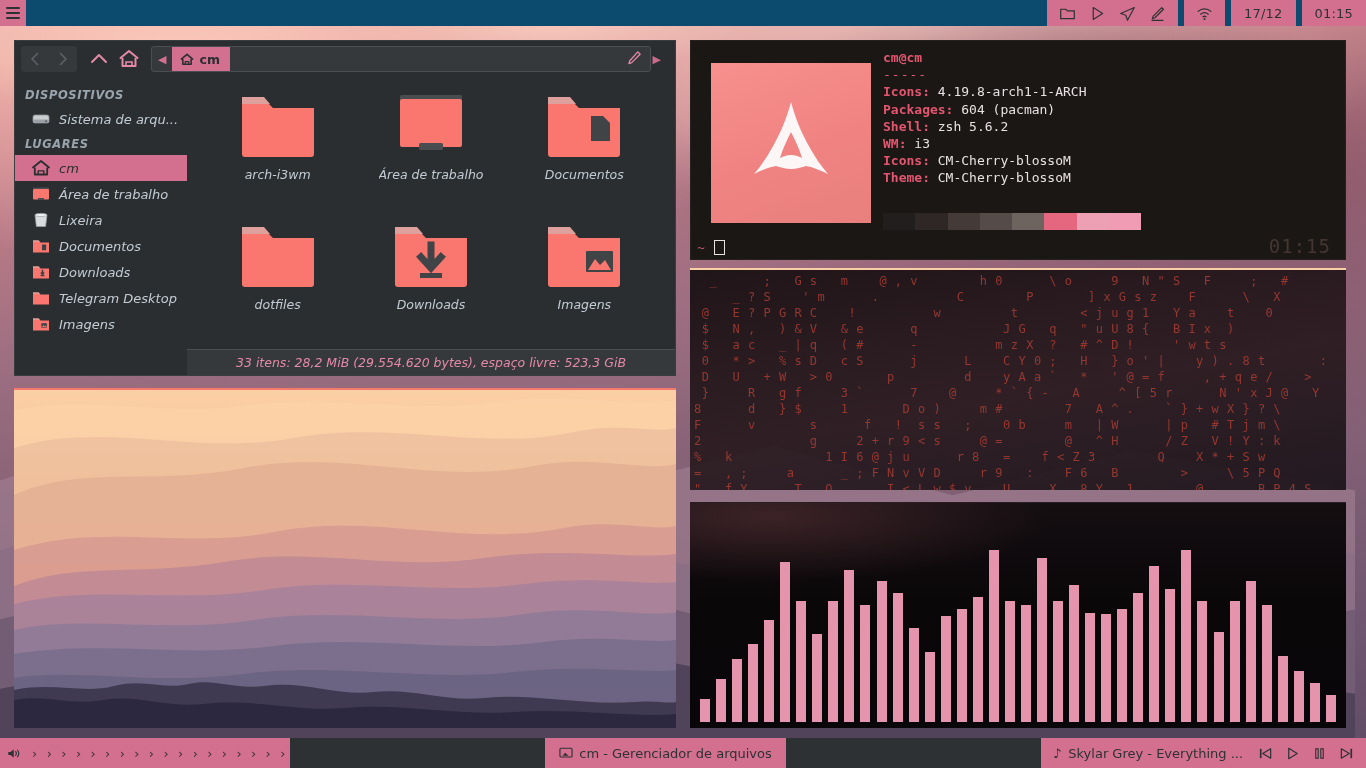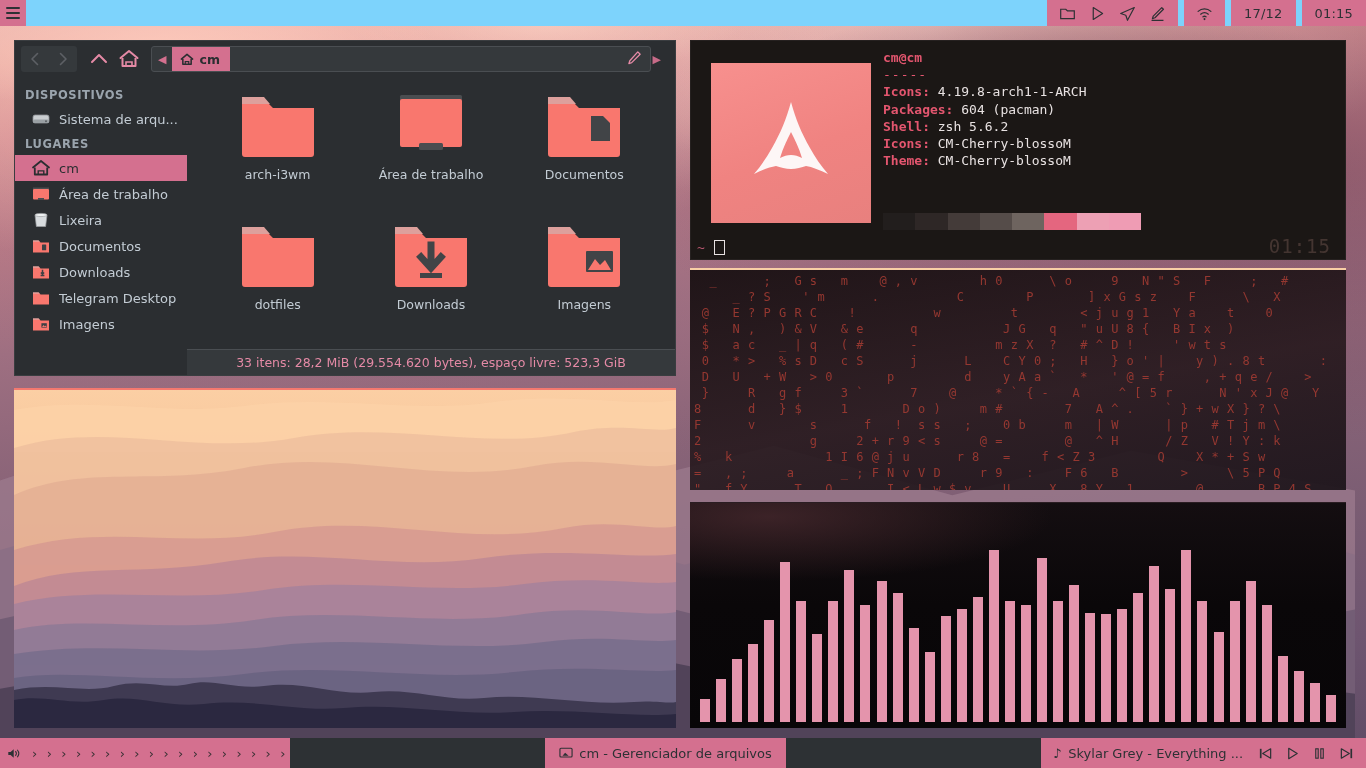--- a/index.html
+++ b/index.html
@@ -32,21 +32,21 @@
       radial-gradient(ellipse 20% 9% at 40% 3%, rgba(255,215,200,.6), transparent 72%),
       radial-gradient(ellipse 30% 14% at 78% 10%, rgba(90,50,70,.45), transparent 70%),
       radial-gradient(ellipse 22% 10% at 60% 14%, rgba(230,175,170,.45), transparent 72%);
   }
   
   #wallpaper-mtns { position:absolute; left:0; right:0; bottom:0; height:62%; }
 
   
   #topbar {
     position: absolute; top: 0; left: 0; width: 1366px; height: 26px;
-    background: #7dd3fc; display: flex; align-items: stretch; z-index: 60;
+    background: #0c4a6e; display: flex; align-items: stretch; z-index: 60;
   }
   .tb-menu-btn {
     width: 26px; background: #d4708f; display: flex;
     align-items: center; justify-content: center;
   }
   .hamburger { width: 14px; display:flex; flex-direction:column; gap:3px; }
   .hamburger i { display:block; height:2px; background:#2d3134; border-radius:1px; }
   #topbar-spacer { flex: 1; }
   .tb-group {
     background: #d4708f; display: flex; align-items: center;
@@ -88,21 +88,21 @@
     overflow: hidden;
   }
   .path-arrow-l { padding: 0 6px; color:#d4708f; font-size: 11px; }
   .path-crumb {
     background: #d4708f; color: #2b2e31; font-weight: bold; font-size: 12.5px;
     height: 26px; display: flex; align-items: center; gap: 5px; padding: 0 10px 0 8px;
   }
   #fm-pathbar .path-rest { flex:1; }
   .path-edit { padding: 0 8px; }
   .path-arrow-r { padding: 0 6px 0 2px; color:#c76b88; font-size: 11px; }
-  #fm-body { flex: 1; display: flex; overflow: hidden; position: relative; }
+  #fm-body { flex: 1; display: flex; overflow: hidden; position: relative; font-style: italic; }
   #fm-sidebar {
     width: 172px; background: #2b2e31; padding-top: 6px; overflow: hidden;
     flex: 0 0 172px;
   }
   .side-head {
     color: #9aa4ad; font-size: 11.5px; font-weight: bold; letter-spacing: .6px;
     padding: 5px 0 4px 10px;
   }
   .side-item {
     display: flex; align-items: center; gap: 8px; height: 26px;
@@ -500,20 +500,21 @@
         <path d="M55,14 C60,32 65,44 74,60 C79,69 85,78 92,86 C84,82 76,79 70,78 C66,79 60,81 55,81 C50,81 44,79 40,78 C34,79 26,82 18,86 C25,78 31,69 36,60 C45,44 50,32 55,14 Z M55,44 C51,52 47,60 44,70 C48,68 51,67 55,67 C59,67 62,68 66,70 C63,60 59,52 55,44 Z" fill="#fdf6f6"></path>
       </svg>
     </div>
 
     <div id="term-info">
       <div class="ti-user">cm@cm</div>
       <div class="ti-rule">-----</div>
       <div><span class="ti-key">Icons:</span><span class="ti-val"> 4.19.8-arch1-1-ARCH</span></div>
       <div><span class="ti-key">Packages:</span><span class="ti-val"> 604 (pacman)</span></div>
       <div><span class="ti-key">Shell:</span><span class="ti-val"> zsh 5.6.2</span></div>
+      <div><span class="ti-key">WM:</span><span class="ti-val"> i3</span></div>
       <div><span class="ti-key">Icons:</span><span class="ti-val"> CM-Cherry-blossoM</span></div>
       <div><span class="ti-key">Theme:</span><span class="ti-val"> CM-Cherry-blossoM</span></div>
     </div>
 
     <div id="term-palette">
         <i style="background: rgb(34, 30, 29);"></i>
         <i style="background: rgb(46, 39, 38);"></i>
         <i style="background: rgb(68, 59, 57);"></i>
         <i style="background: rgb(85, 76, 73);"></i>
         <i style="background: rgb(110, 100, 95);"></i>

